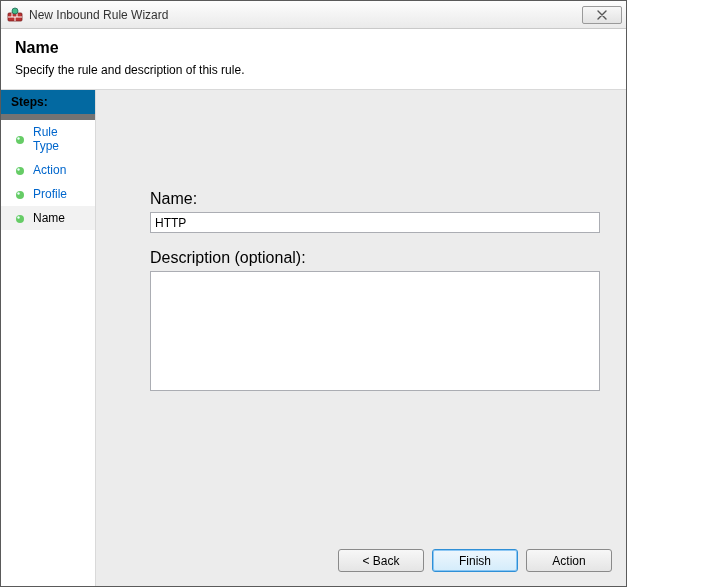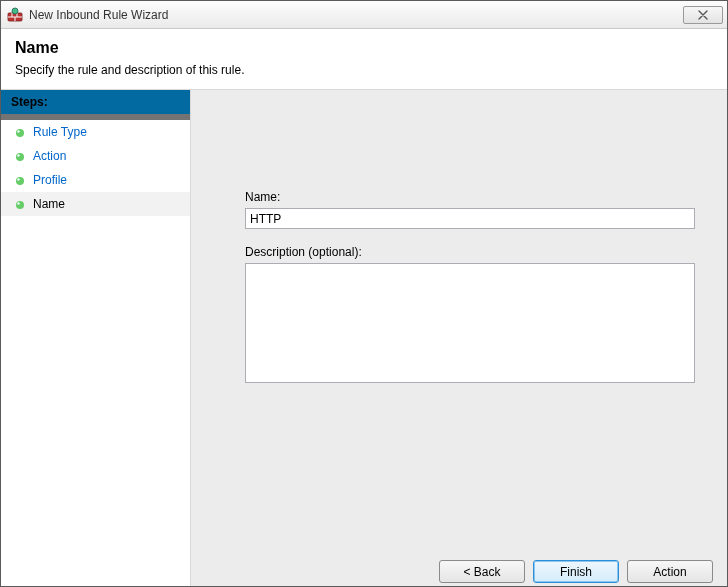--- a/index.html
+++ b/index.html
@@ -6,21 +6,21 @@
   html, body { margin: 0; padding: 0; }
   body {
     font-family: "Segoe UI", Tahoma, sans-serif;
     font-size: 12px;
     background: #fff;
     width: 728px;
     height: 587px;
     overflow: hidden;
   }
   .window {
-    width: 728px;
+    width: 627px;
     height: 587px;
     border: 1px solid #5a5a5a;
     background: #fff;
     display: flex;
     flex-direction: column;
     position: relative;
   }
   .titlebar {
     height: 28px;
     background: linear-gradient(#fdfdfd, #eaeaea);
@@ -104,21 +104,21 @@
     flex: 1;
     background: #ececec;
     position: relative;
     padding: 100px 26px 0 54px;
   }
   .field-row { margin-bottom: 16px; }
   .field-label {
     display: block;
     margin-bottom: 4px;
     color: #000;
-    font-size: 12px;
+    font-size: 16px;
   }
   input.text {
     width: 450px;
     height: 21px;
     border: 1px solid #abadb3;
     background: #fff;
     font: inherit;
     padding: 1px 4px;
   }
   textarea.desc {
@@ -126,21 +126,21 @@
     height: 120px;
     border: 1px solid #abadb3;
     background: #fff;
     font: inherit;
     padding: 2px 4px;
     resize: none;
   }
   .footer {
     position: absolute;
     right: 14px;
-    bottom: 3px;
+    bottom: 14px;
     display: flex;
     gap: 8px;
   }
   button.wiz {
     width: 86px;
     height: 23px;
     border: 1px solid #8a8a8a;
     border-radius: 3px;
     background: linear-gradient(#f7f7f7,#e5e5e5);
     font: inherit;

